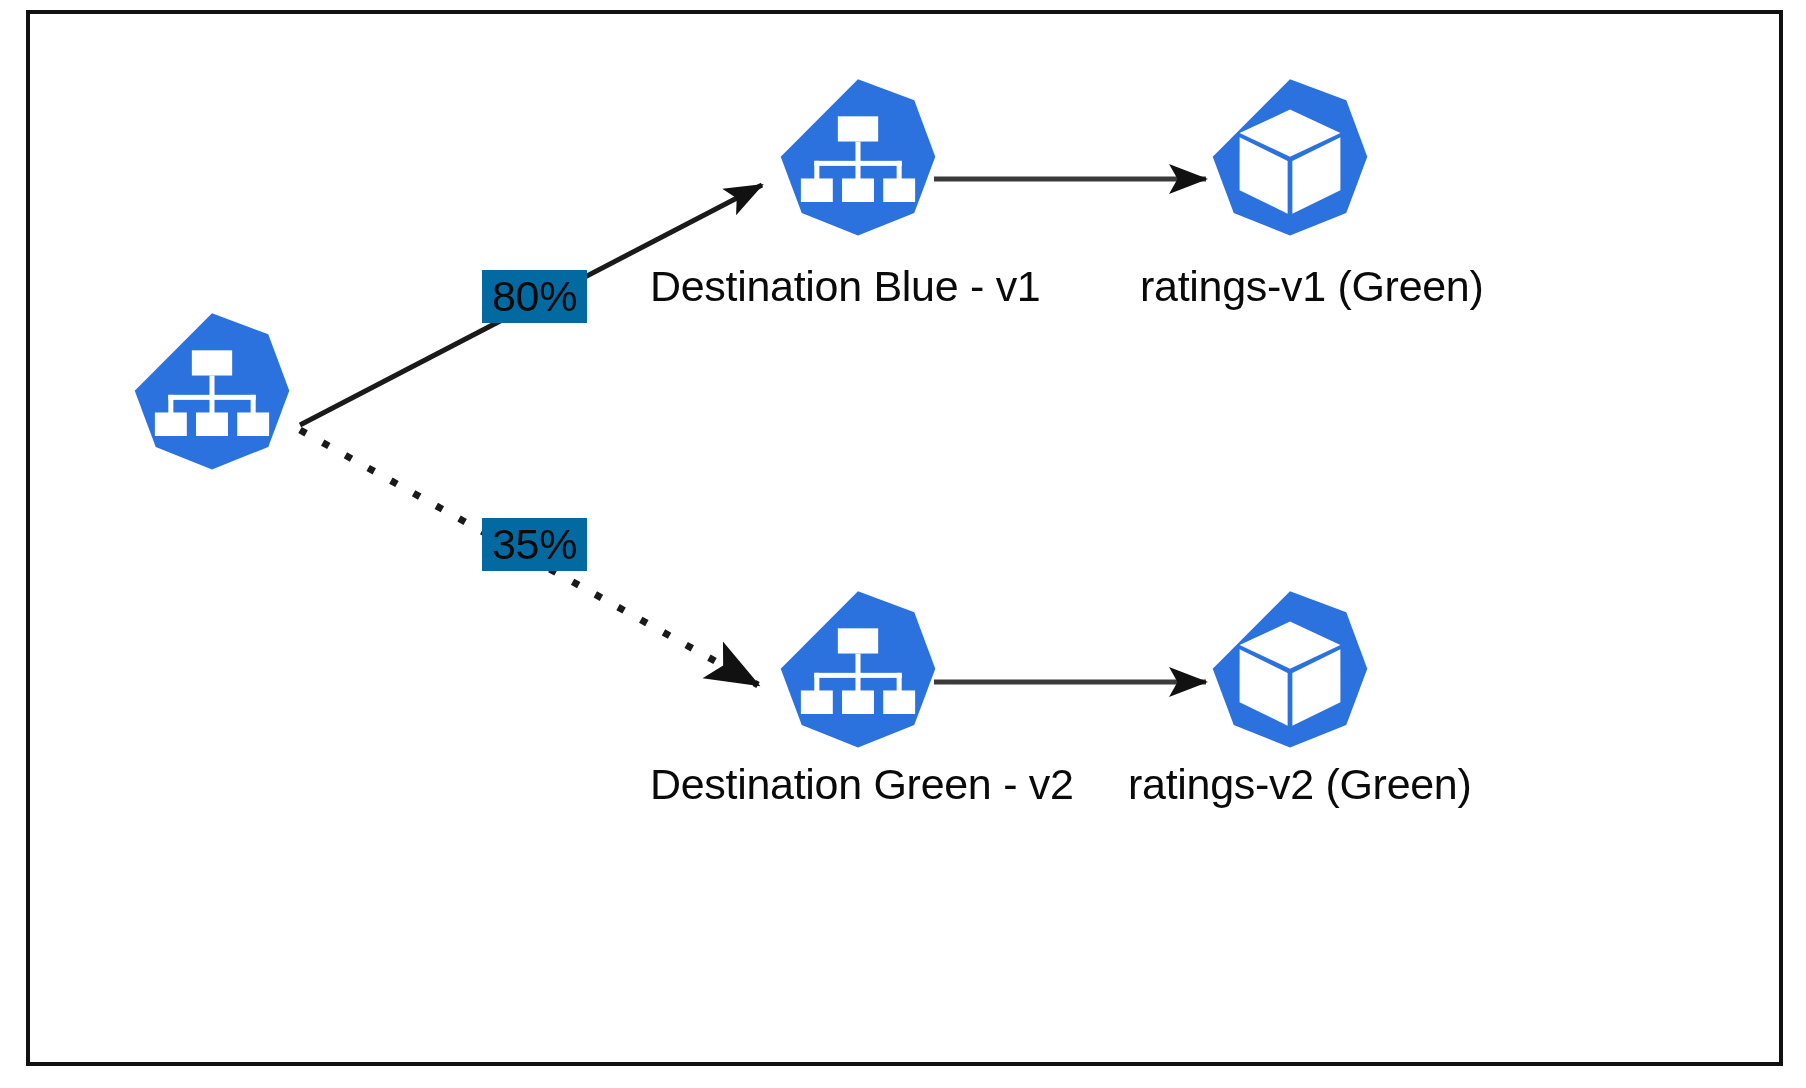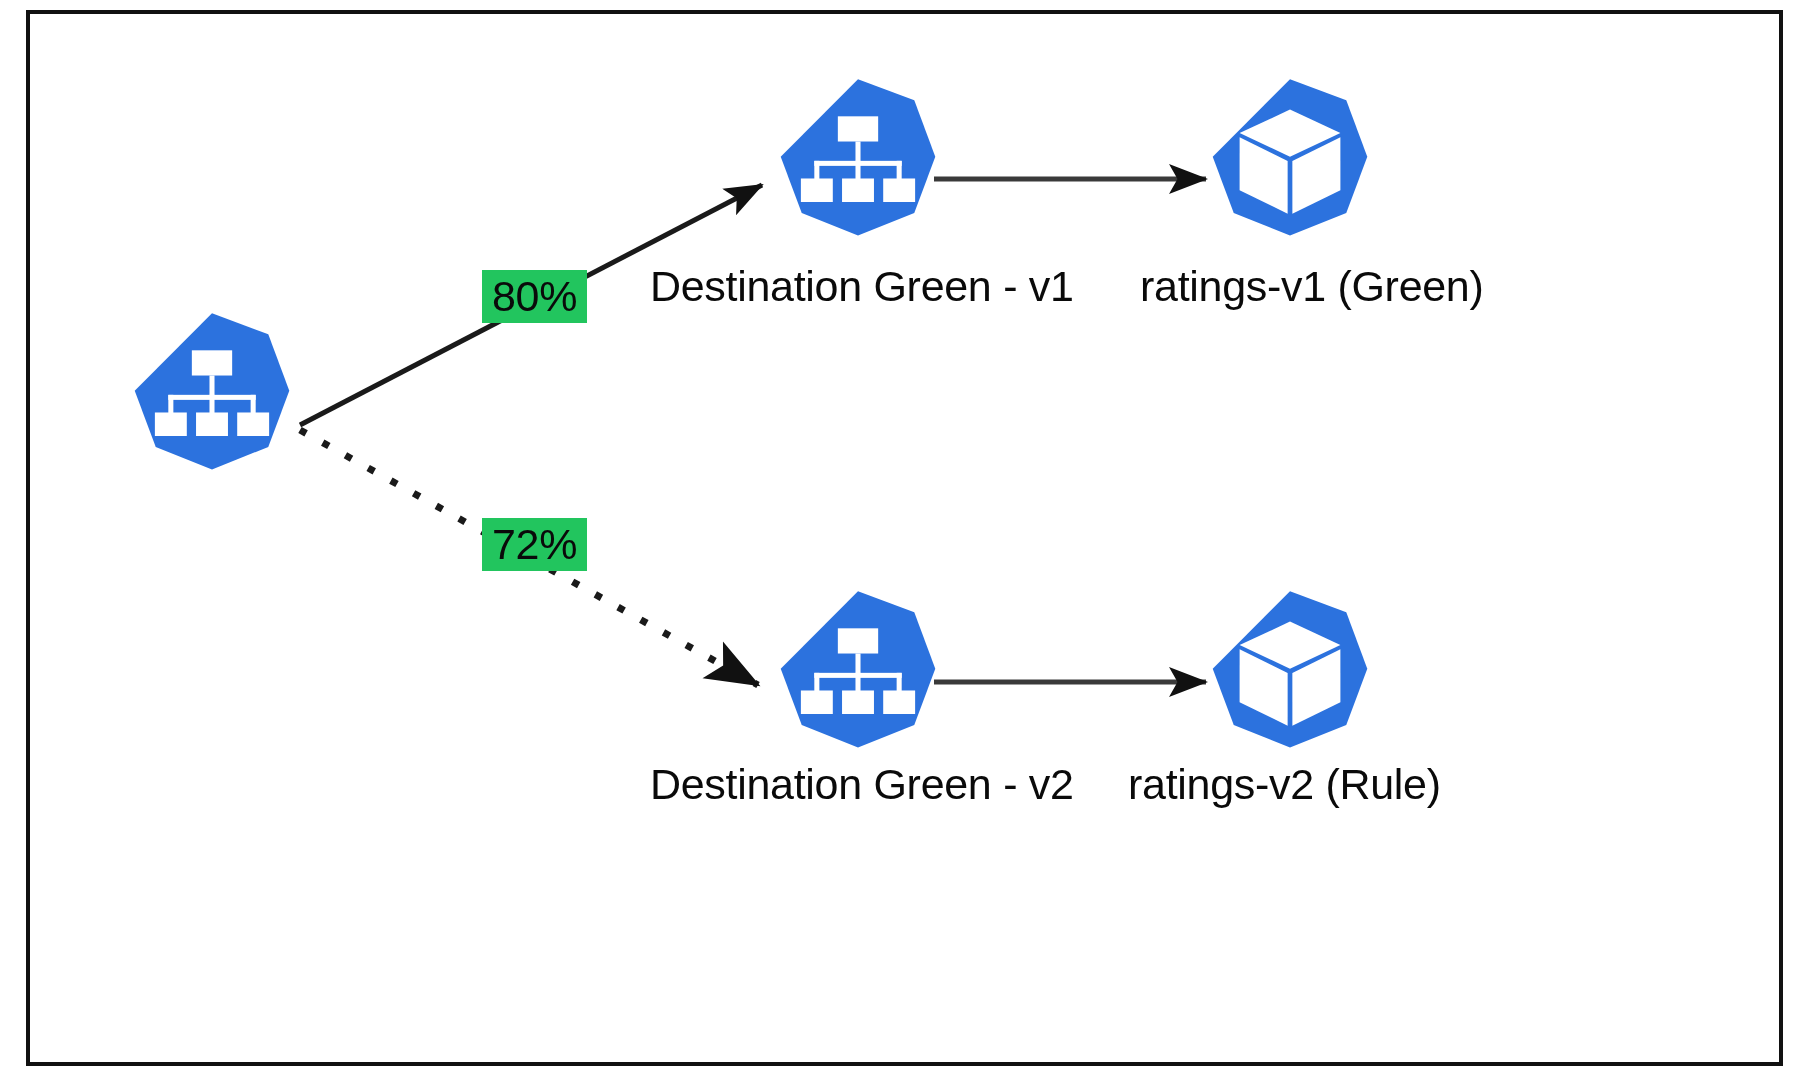--- a/index.html
+++ b/index.html
@@ -54,21 +54,21 @@
     font-weight: 400;
     letter-spacing: -0.3px;
   }
   .edge-label {
     position: absolute;
     white-space: nowrap;
     color: #0a0a0a;
     font-family: "Liberation Sans", sans-serif;
     font-size: 43px;
     font-weight: 400;
-    background: #22c55e;
+    background: #0369a1;
     padding: 2px 10px;
     letter-spacing: -0.3px;
   }
 </style>
 </head>
 <body>
 
 <div id="canvas">
 
   <div id="frame"></div>
@@ -111,21 +111,21 @@
       <rect x="48.5" y="39" width="3" height="13" fill="#ffffff"></rect>
       <rect x="24" y="50.5" width="52" height="3" fill="#ffffff"></rect>
       <rect x="24" y="50.5" width="3" height="11" fill="#ffffff"></rect>
       <rect x="48.5" y="50.5" width="3" height="11" fill="#ffffff"></rect>
       <rect x="73" y="50.5" width="3" height="11" fill="#ffffff"></rect>
       <rect x="16" y="61" width="19" height="14" fill="#ffffff"></rect>
       <rect x="40.5" y="61" width="19" height="14" fill="#ffffff"></rect>
       <rect x="65" y="61" width="19" height="14" fill="#ffffff"></rect>
     </svg>
   </div>
-  <div class="node-label" style="left:650px; top:262px;">Destination Green - v1</div>
+  <div class="node-label" style="left:650px; top:262px;">Destination Blue - v1</div>
 
   <div class="node" style="left:774px; top:588px; width:168px; height:168px;">
     <svg class="node-icon" width="168" height="168" viewBox="0 0 100 100" xmlns="http://www.w3.org/2000/svg">
       <path d="M50 2 L83.5 14.5 L96 48 L83.5 81.5 L50 95 L16.5 81.5 L4 48 Z" fill="#2C72DE"></path>
       <rect x="38" y="24" width="24" height="15" fill="#ffffff"></rect>
       <rect x="48.5" y="39" width="3" height="13" fill="#ffffff"></rect>
       <rect x="24" y="50.5" width="52" height="3" fill="#ffffff"></rect>
       <rect x="24" y="50.5" width="3" height="11" fill="#ffffff"></rect>
       <rect x="48.5" y="50.5" width="3" height="11" fill="#ffffff"></rect>
       <rect x="73" y="50.5" width="3" height="11" fill="#ffffff"></rect>
@@ -148,19 +148,19 @@
   <div class="node-label" style="left:1140px; top:262px;">ratings-v1 (Green)</div>
 
   <div class="node" style="left:1206px; top:588px; width:168px; height:168px;">
     <svg class="node-icon" width="168" height="168" viewBox="0 0 100 100" xmlns="http://www.w3.org/2000/svg">
       <path d="M50 2 L83.5 14.5 L96 48 L83.5 81.5 L50 95 L16.5 81.5 L4 48 Z" fill="#2C72DE"></path>
       <path d="M50 20 L80 34 L50 48 L20 34 Z" fill="#ffffff"></path>
       <path d="M20 36.5 L48.6 50.6 L48.6 82 L20 68 Z" fill="#ffffff"></path>
       <path d="M51.4 50.6 L80 36.5 L80 68 L51.4 82 Z" fill="#ffffff"></path>
     </svg>
   </div>
-  <div class="node-label" style="left:1128px; top:760px;">ratings-v2 (Rule)</div>
+  <div class="node-label" style="left:1128px; top:760px;">ratings-v2 (Green)</div>
 
   <div class="edge-label" style="left:482px; top:270px;">80%</div>
 
-  <div class="edge-label" style="left:482px; top:518px;">72%</div>
+  <div class="edge-label" style="left:482px; top:518px;">35%</div>
 
 </div>
 
 </body></html>

